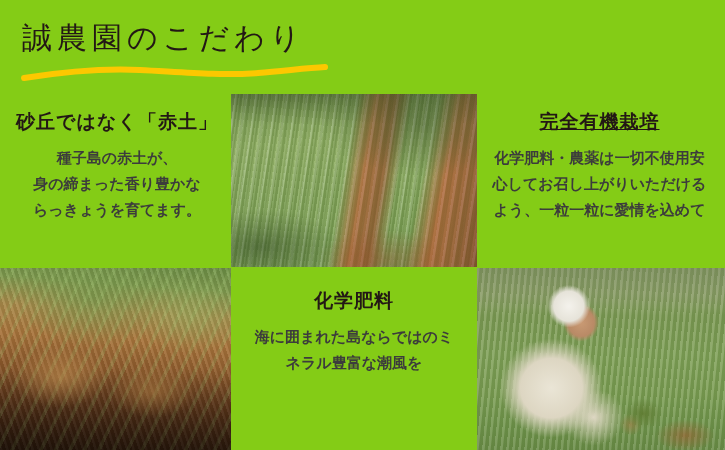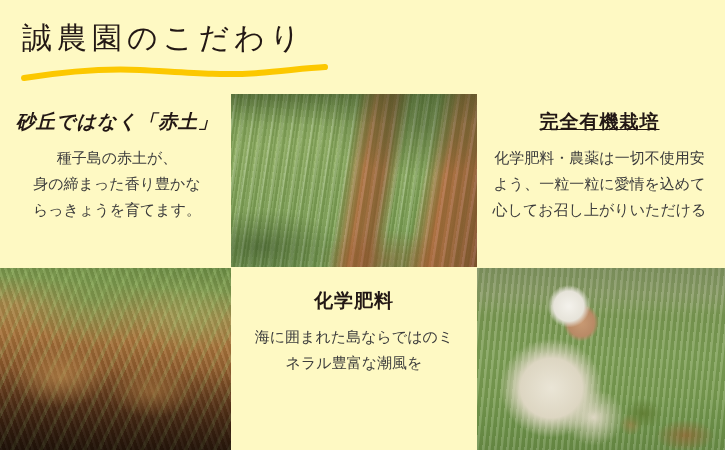--- a/index.html
+++ b/index.html
@@ -12,21 +12,21 @@
     height: 450px;
     font-family: "Liberation Sans", "DejaVu Sans", sans-serif;
     color: #231815;
     overflow: hidden;
     position: relative;
   }
   #page {
     position: relative;
     width: 725px;
     height: 450px;
-    background: #fef9c3;
+    background: #84cc16;
   }
 
   
   .title-block {
     position: absolute;
     left: 22px;
     top: 18px;
     width: 420px;
     height: 70px;
   }
@@ -173,33 +173,33 @@
     font-size: 19px;
     font-weight: 700;
     letter-spacing: 1px;
     color: #231815;
     margin: 0;
     text-align: center;
     line-height: 24px;
   }
   .panel-body {
     font-size: 15px;
-    font-weight: 400;
+    font-weight: 700;
     line-height: 26px;
     color: #3c3c3c;
     margin: 0;
     text-align: center;
   }
 
   #panel-red-soil {
     left: 6px;
     top: 110px;
     width: 222px;
   }
-  #panel-red-soil .panel-heading { margin-bottom: 11px; font-style: italic; }
+  #panel-red-soil .panel-heading { margin-bottom: 11px; }
 
   #panel-organic {
     left: 481px;
     top: 110px;
     width: 237px;
   }
   #panel-organic .panel-heading { margin-bottom: 11px; text-decoration: underline; }
   #panel-organic .panel-body { text-align: justify; text-align-last: center; }
 
   #panel-sea-breeze {
@@ -235,22 +235,22 @@
       <span class="body-line">種子島の赤土が、</span>
       <span class="body-line">身の締まった香り豊かな</span>
       <span class="body-line">らっきょうを育てます。</span>
     </p>
   </div>
 
   <div class="panel" id="panel-organic">
     <h2 class="panel-heading">完全有機栽培</h2>
     <p class="panel-body">
       <span class="body-line">化学肥料・農薬は一切不使用安</span>
+      <span class="body-line">心してお召し上がりいただける</span>
       <span class="body-line">よう、一粒一粒に愛情を込めて</span>
-      <span class="body-line">心してお召し上がりいただける</span>
     </p>
   </div>
 
   <div class="panel" id="panel-sea-breeze">
     <h2 class="panel-heading">化学肥料</h2>
     <p class="panel-body">
       <span class="body-line">海に囲まれた島ならではのミ</span>
       <span class="body-line">ネラル豊富な潮風を</span>
     </p>
   </div>

